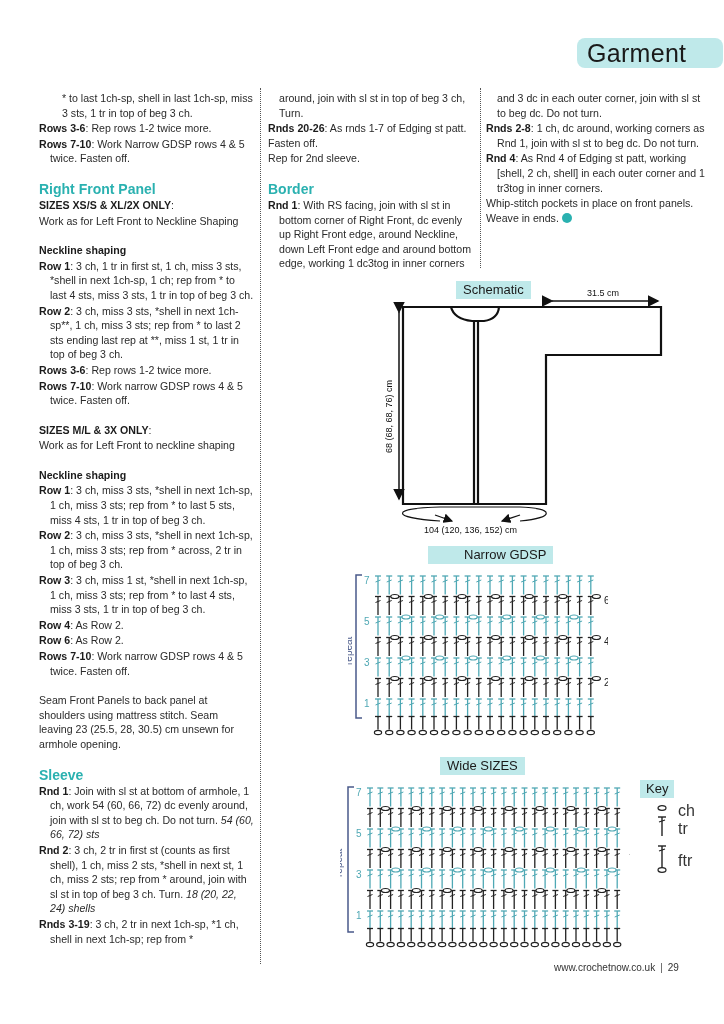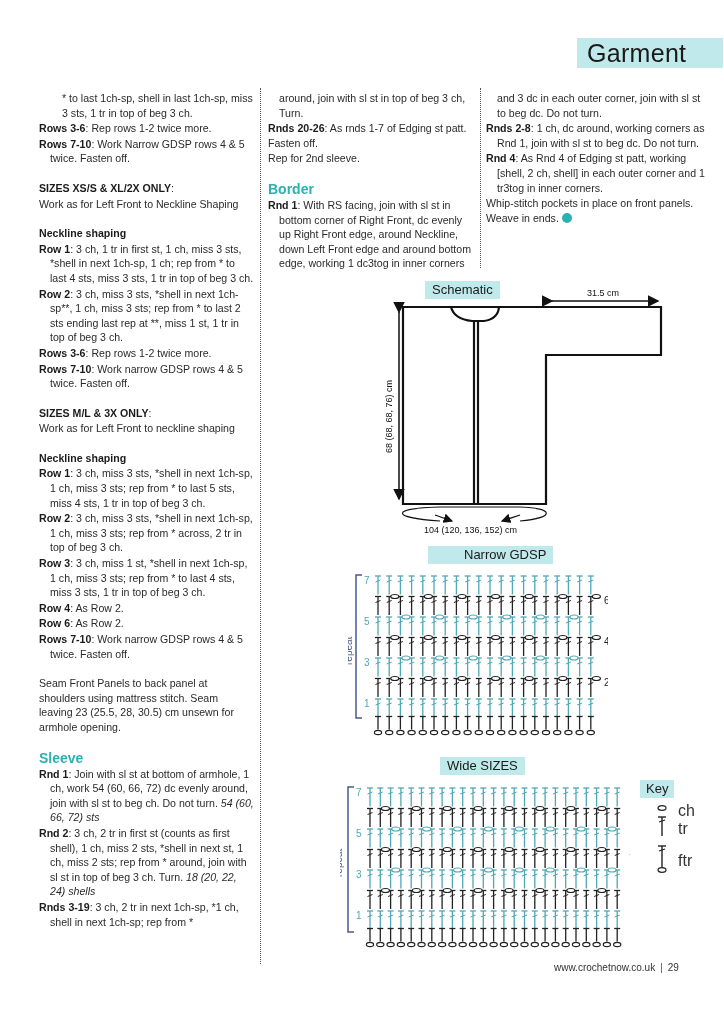--- a/index.html
+++ b/index.html
@@ -1,17 +1,17 @@
 <!DOCTYPE html>
 <html><head>
 <meta charset="utf-8">
 <style>
   html,body{margin:0;padding:0;background:#fff;}
   body{width:724px;height:1024px;position:relative;overflow:hidden;font-family:"Liberation Sans","DejaVu Sans",sans-serif;color:#2a2a2a;}
-  .section-tab{position:absolute;left:577px;top:38px;width:146px;height:30px;background:#bfe9ea;}
+  .section-tab{position:absolute;left:577px;top:38px;width:146px;height:30px;background:#bfe9ea;border-radius:8px;}
   .section-tab span{position:absolute;left:10px;top:0;font-size:25px;line-height:30px;color:#1a1a1a;letter-spacing:0.3px;}
   .col{position:absolute;font-size:10.6px;line-height:14.6px;}
   .col p{margin:1px;}
   .col .hang{padding-left:11px;text-indent:-11px;}
   .col .ind{padding-left:11px;}
   .col b{font-weight:bold;color:#1b1b1b;}
   .col i{font-style:italic;}
   .h-teal{color:#2ab1b0;font-weight:bold;font-size:14px;line-height:16px;margin-top:0;}
   .h-sub{font-weight:bold;color:#1b1b1b;}
   .gap{height:13px;}
@@ -30,20 +30,21 @@
 
 <div class="section-tab">
   <span>Garment</span>
 </div>
 
 <div class="col" style="left:50px;top:90px;width:205px;">
   <p class="ind">* to last 1ch-sp, shell in last 1ch-sp, miss 3 sts, 1 tr in top of beg 3 ch.</p>
   <p class="hang" style="padding-left:11px;text-indent:-11px;margin-left:-11px;"><b>Rows 3-6</b><span>: Rep rows 1-2 twice more.</span></p>
   <p class="hang" style="margin-left:-11px;"><b>Rows 7-10</b><span>: Work Narrow GDSP rows 4 &amp; 5 twice. Fasten off.</span></p>
   <div class="gap"></div>
+  <p class="h-teal" style="margin-left:-11px;">Right Front Panel</p>
   <p style="margin-left:-11px;"><b>SIZES XS/S &amp; XL/2X ONLY</b>:</p>
   <p style="margin-left:-11px;">Work as for Left Front to Neckline Shaping</p>
   <div class="gap"></div>
   <p class="h-sub" style="margin-left:-11px;">Neckline shaping</p>
   <p class="hang" style="margin-left:-11px;"><b>Row 1</b><span>: 3 ch, 1 tr in first st, 1 ch, miss 3 sts, *shell in next 1ch-sp, 1 ch; rep from * to last 4 sts, miss 3 sts, 1 tr in top of beg 3 ch.</span></p>
   <p class="hang" style="margin-left:-11px;"><b>Row 2</b><span>: 3 ch, miss 3 sts, *shell in next 1ch-sp**, 1 ch, miss 3 sts; rep from * to last 2 sts ending last rep at **, miss 1 st, 1 tr in top of beg 3 ch.</span></p>
   <p class="hang" style="margin-left:-11px;"><b>Rows 3-6</b><span>: Rep rows 1-2 twice more.</span></p>
   <p class="hang" style="margin-left:-11px;"><b>Rows 7-10</b><span>: Work narrow GDSP rows 4 &amp; 5 twice. Fasten off.</span></p>
   <div class="gap"></div>
   <p style="margin-left:-11px;"><b>SIZES M/L &amp; 3X ONLY</b>:</p>
@@ -77,21 +78,21 @@
   <p class="hang"><b>Rnd 1</b><span>: With RS facing, join with sl st in bottom corner of Right Front, dc evenly up Right Front edge, around Neckline, down Left Front edge and around bottom edge, working 1 dc3tog in inner corners</span></p>
 </div>
 
 <div class="col" style="left:485px;top:90px;width:225px;">
   <p class="ind">and 3 dc in each outer corner, join with sl st to beg dc. Do not turn.</p>
   <p class="hang"><b>Rnds 2-8</b><span>: 1 ch, dc around, working corners as Rnd 1, join with sl st to beg dc. Do not turn.</span></p>
   <p class="hang"><b>Rnd 4</b><span>: As Rnd 4 of Edging st patt, working [shell, 2 ch, shell] in each outer corner and 1 tr3tog in inner corners.</span></p>
   <p><span>Whip-stitch pockets in place on front panels. Weave in ends.</span><span class="teal-dot"></span></p>
 </div>
 
-<div class="label-box" style="left:425px;top:281px;">Schematic</div>
+<div class="label-box" style="left:456px;top:281px;">Schematic</div>
 <svg style="position:absolute;left:380px;top:275px;" width="300" height="260" viewBox="0 0 300 260">
   <defs>
     <marker id="ah" markerWidth="8" markerHeight="8" refX="7" refY="4" orient="auto">
         <path d="M0,0 L8,4 L0,8 z" fill="#111"></path>
       </marker>
   </defs>
   <g fill="none" stroke="#111" stroke-width="2.2">
     <path d="M23,32 L281,32 L281,80 L166,80 L166,229 L23,229 Z" fill="#fff"></path>
     <path d="M71,32 Q74,44 92,46 L104,46 Q118,44 119,32"></path>
     <line x1="94" y1="46" x2="94" y2="229"></line>

